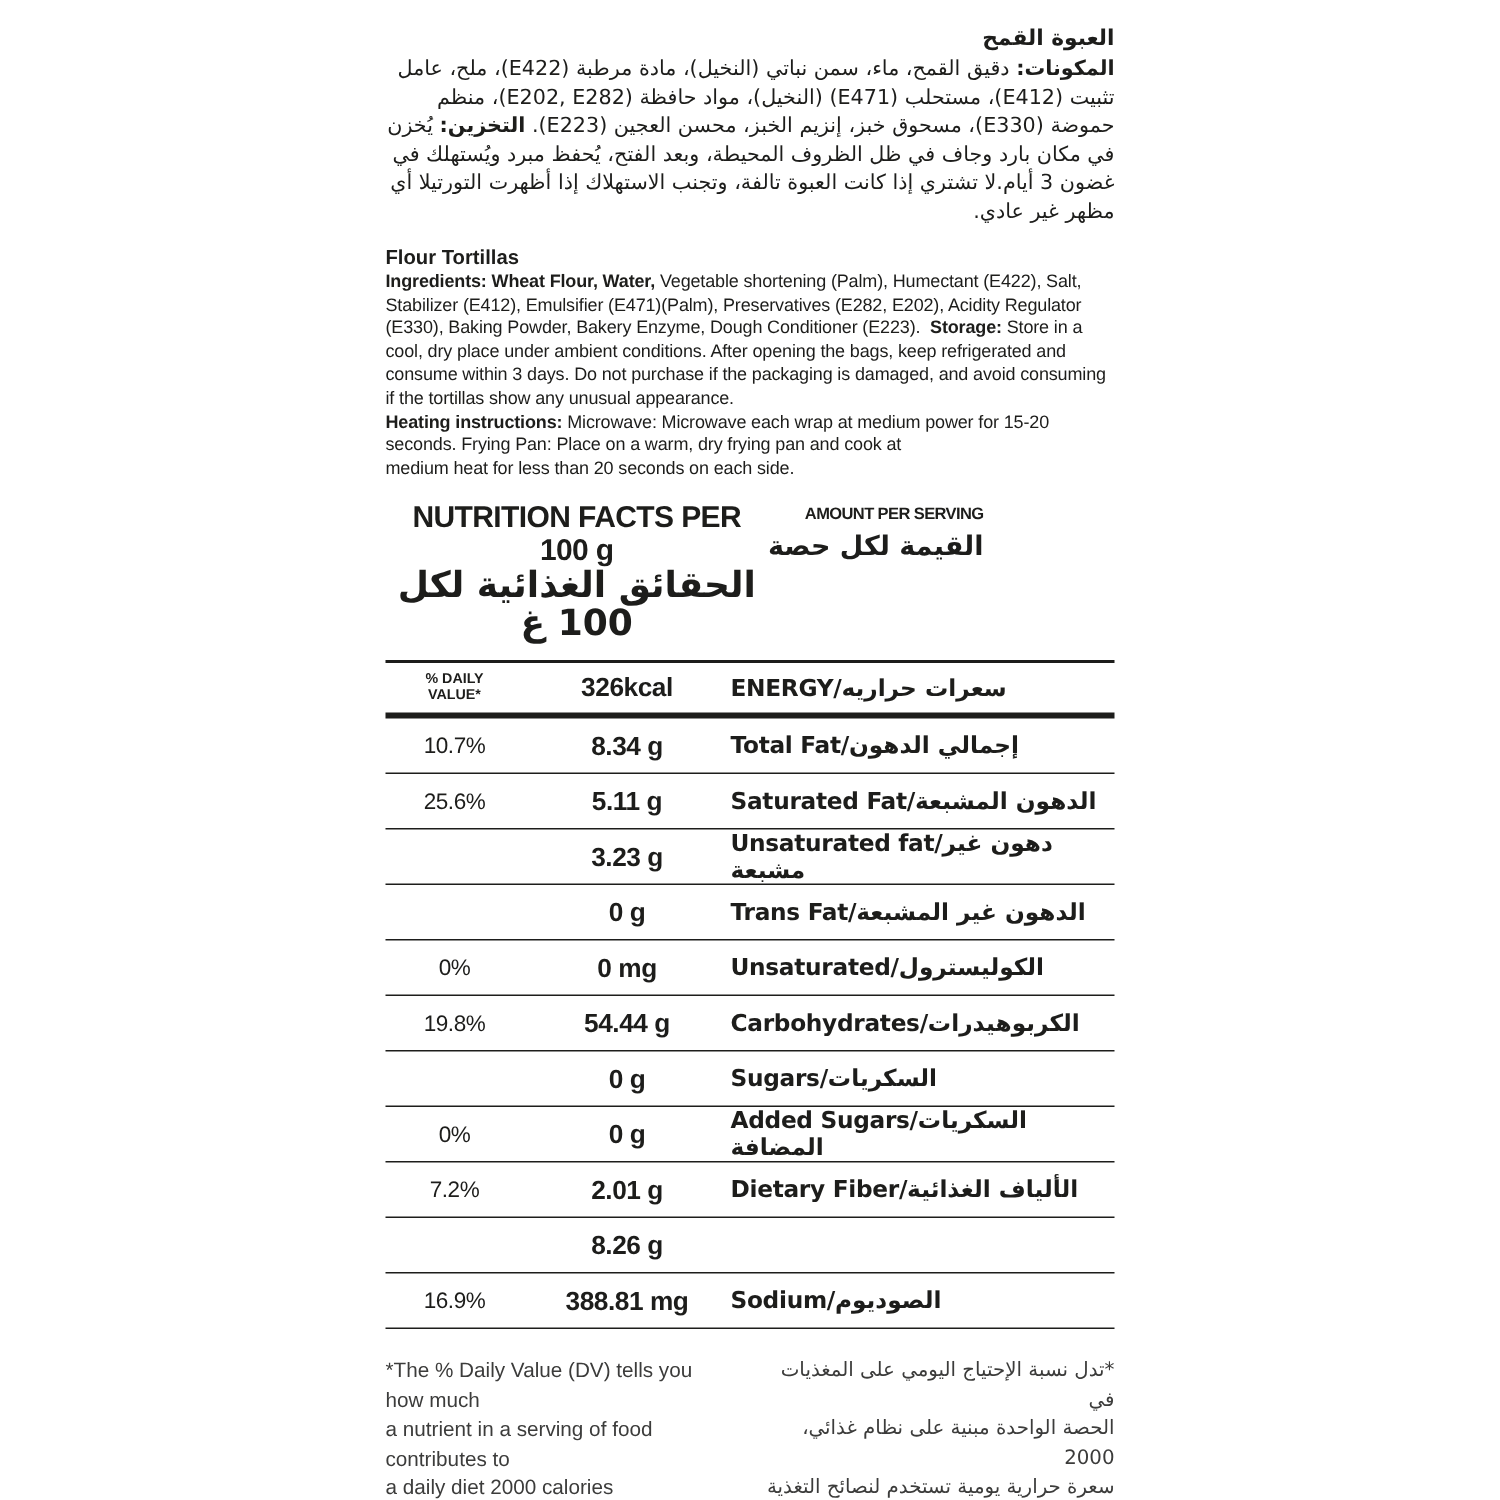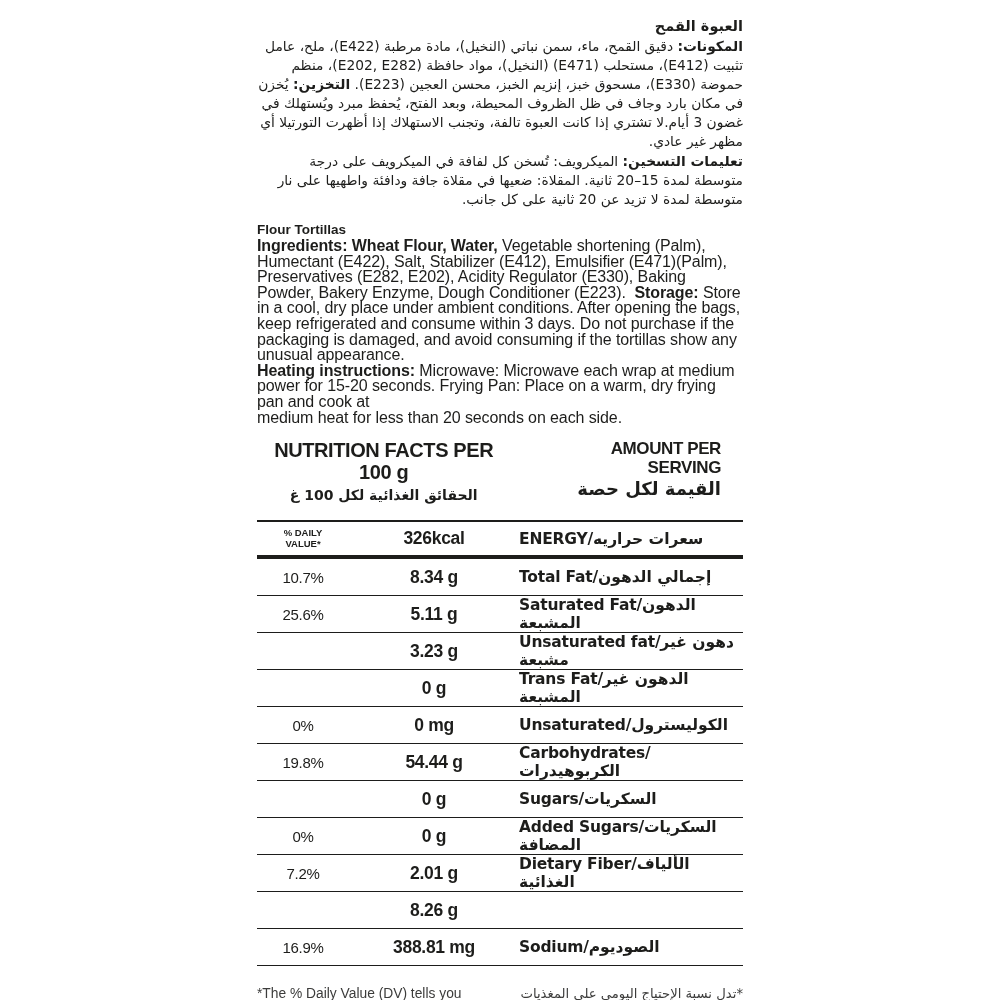--- a/index.html
+++ b/index.html
@@ -13,55 +13,54 @@
   }
   
   .ar{direction:rtl;text-align:right;font-family:"DejaVu Sans",sans-serif;}
   .ar-title{font-size:14.5px;font-weight:bold;margin:0 0 3px 0;letter-spacing:0;}
   .ar-para{font-size:13.8px;line-height:19px;font-weight:500;margin:0;}
   .ar-para b{font-weight:bold;}
   .ar-heat{margin-top:1px;}
   
   .en-block{margin-top:13px;direction:ltr;text-align:left;}
   .en-title{font-size:13.5px;font-weight:bold;margin:0;line-height:16px;}
-  .en-para{font-size:16px;line-height:15.6px;font-weight:400;margin:0;letter-spacing:-0.1px;}
+  .en-para{font-size:12px;line-height:15.6px;font-weight:400;margin:0;letter-spacing:-0.1px;}
   .en-para b{font-weight:bold;}
   .pre{white-space:pre-line;margin-top:36px;}
   
   .nut-header{display:flex;justify-content:flex-start;align-items:flex-start;margin-top:14px;}
   .nut-header-left{width:255px;text-align:center;}
   .nut-header-right{text-align:right;padding-right:22px;}
   .nut-h-en{font-size:20px;font-weight:bold;letter-spacing:-0.4px;line-height:22px;}
-  .nut-h-ar{font-size:14px;font-weight:bold;font-family:"DejaVu Sans",sans-serif;direction:rtl;line-height:25px;}
-  .nut-header-right .nut-h-en{font-size:17px;line-height:19px;margin-left:24px;}
+  .nut-h-ar{font-size:24px;font-weight:bold;font-family:"DejaVu Sans",sans-serif;direction:rtl;line-height:25px;}
+  .nut-header-right .nut-h-en{font-size:11px;line-height:19px;margin-left:24px;}
   .nut-header-right .nut-h-ar{font-size:18px;line-height:24px;}
   
   .nut-table{margin-top:12px;border-top:2px solid #1d1d1b;}
-  .nut-row{display:flex;align-items:center;height:36px;border-bottom:1.5px solid #1d1d1b;gap:16px;}
+  .nut-row{display:flex;align-items:center;height:36px;border-bottom:1.5px solid #1d1d1b;}
   .nut-row.energy{height:33px;border-bottom:4px solid #1d1d1b;}
   .cell-dv{width:92px;text-align:center;font-size:15px;font-weight:400;letter-spacing:-0.3px;}
   .cell-amt{width:138px;text-align:center;font-size:17.5px;font-weight:bold;letter-spacing:-0.3px;}
   .cell-label{flex:1;text-align:left;direction:ltr;font-size:15.5px;font-weight:bold;
               font-family:"DejaVu Sans","Liberation Sans",sans-serif;letter-spacing:-0.2px;}
   .dv-header{font-size:9.5px;font-weight:bold;line-height:10.5px;white-space:pre-line;letter-spacing:0;}
   
   .footnotes{display:flex;justify-content:space-between;margin-top:18px;color:#3c3c3b;}
   .foot-en{width:230px;font-size:13.8px;line-height:19.5px;font-weight:400;white-space:pre-line;}
   .foot-ar{width:235px;font-size:13.2px;line-height:19.5px;font-weight:400;direction:rtl;text-align:right;
            font-family:"DejaVu Sans",sans-serif;white-space:pre-line;}
 </style>
 </head>
 <body>
 
 <div class="label-wrap">
 
   <div class="ar">
     <p class="ar-title">العبوة القمح</p>
     <p class="ar-para"><b>المكونات:</b> <span>دقيق القمح، ماء، سمن نباتي (النخيل)، مادة مرطبة (E422)، ملح، عامل تثبيت (E412)، مستحلب (E471) (النخيل)، مواد حافظة (E202, E282)، منظم حموضة (E330)، مسحوق خبز، إنزيم الخبز، محسن العجين (E223).</span> <b>التخزين:</b> <span>يُخزن في مكان بارد وجاف في ظل الظروف المحيطة، وبعد الفتح، يُحفظ مبرد ويُستهلك في غضون 3 أيام.لا تشتري إذا كانت العبوة تالفة، وتجنب الاستهلاك إذا أظهرت التورتيلا أي مظهر غير عادي.</span></p>
-    <p class="ar-para ar-heat"><b>تعليمات التسخين:</b> <span>الميكرويف: تُسخن كل لفافة في الميكرويف على درجة متوسطة لمدة 15–20 ثانية. المقلاة: ضعيها في مقلاة جافة ودافئة واطهيها على نار متوسطة لمدة لا تزيد عن 20 ثانية على كل جانب.</span></p>
   </div>
 
   <div class="en-block">
     <p class="en-title">Flour Tortillas</p>
     <p class="en-para"><b>Ingredients: Wheat Flour, Water,</b> <span>Vegetable shortening (Palm), Humectant (E422), Salt, Stabilizer (E412), Emulsifier (E471)(Palm), Preservatives (E282, E202), Acidity Regulator (E330), Baking Powder, Bakery Enzyme, Dough Conditioner (E223).</span>&nbsp; <b>Storage:</b> <span>Store in a cool, dry place under ambient conditions. After opening the bags, keep refrigerated and consume within 3 days. Do not purchase if the packaging is damaged, and avoid consuming if the tortillas show any unusual appearance.</span></p>
     <p class="en-para"><b>Heating instructions:</b> <span class="pre">Microwave: Microwave each wrap at medium power for 15-20 seconds. Frying Pan: Place on a warm, dry frying pan and cook at
 medium heat for less than 20 seconds on each side.</span></p>
   </div>
 
   <div class="nut-header">

